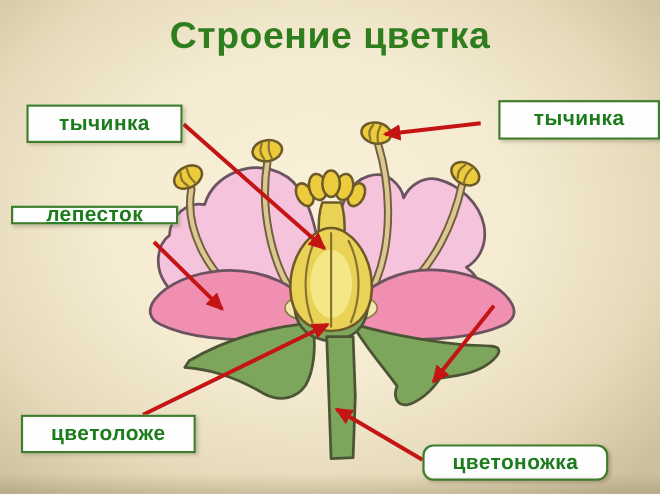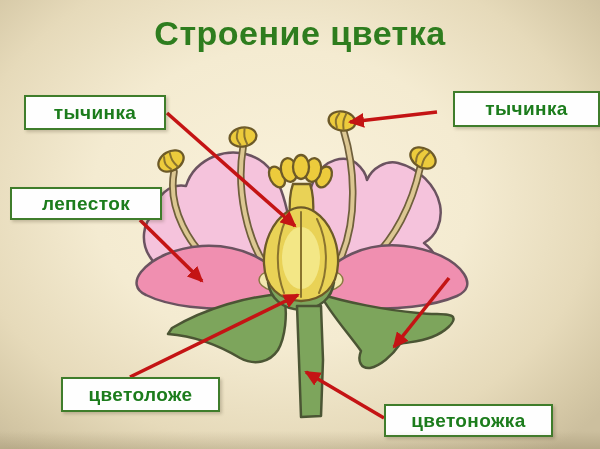--- a/index.html
+++ b/index.html
@@ -21,24 +21,24 @@
   .flower-svg { position:absolute; left:0; top:0; }
   .lbl {
     position:absolute; background:#fefefe; border:2px solid #3f7d2b;
     color:#1c7c1c; font-weight:bold; font-size:19px;
     display:flex; align-items:center; justify-content:center;
     box-shadow:2px 2px 3px rgba(90,80,55,0.28);
     box-sizing:border-box; letter-spacing:0.4px;
   }
   #lbl-pistil     { left:24px;  top:95px;  width:142px; height:35px; }
   #lbl-stamen     { left:437px; top:91px;  width:147px; height:36px;margin-left:16px; }
-  #lbl-petal      { left:10px;  top:187px; width:152px; height:33px; }
+  #lbl-petal      { left:10px;  top:187px; width:152px; height:17px;text-decoration:underline; }
   #lbl-sepal      { left:428px; top:243px; width:154px; height:34px; }
-  #lbl-receptacle { left:19px;  top:377px; width:159px; height:35px;margin-left:42px; }
-  #lbl-pedicel    { left:384px; top:404px; width:169px; height:33px; }
+  #lbl-receptacle { left:19px;  top:377px; width:159px; height:35px; }
+  #lbl-pedicel    { left:384px; top:404px; width:169px; height:33px;border-radius:10px; }
 
   .outline-pink   { stroke:#6b5360; stroke-width:2.5; stroke-linejoin:round; }
   .outline-green  { stroke:#4b5534; stroke-width:2.5; stroke-linejoin:round; }
   .outline-yellow { stroke:#6d5a28; stroke-width:2.3; stroke-linejoin:round; }
   .fil-outer { fill:none; stroke:#6f5f3c; stroke-width:7.5; stroke-linecap:round; }
   .fil-inner { fill:none; stroke:#dcc792; stroke-width:4;   stroke-linecap:round; }
   .detail    { fill:none; stroke:#8a742e; stroke-width:2;   stroke-linecap:round; }
   .arrow     { stroke:#c41414; stroke-width:3.6; }
 </style>
 </head>

